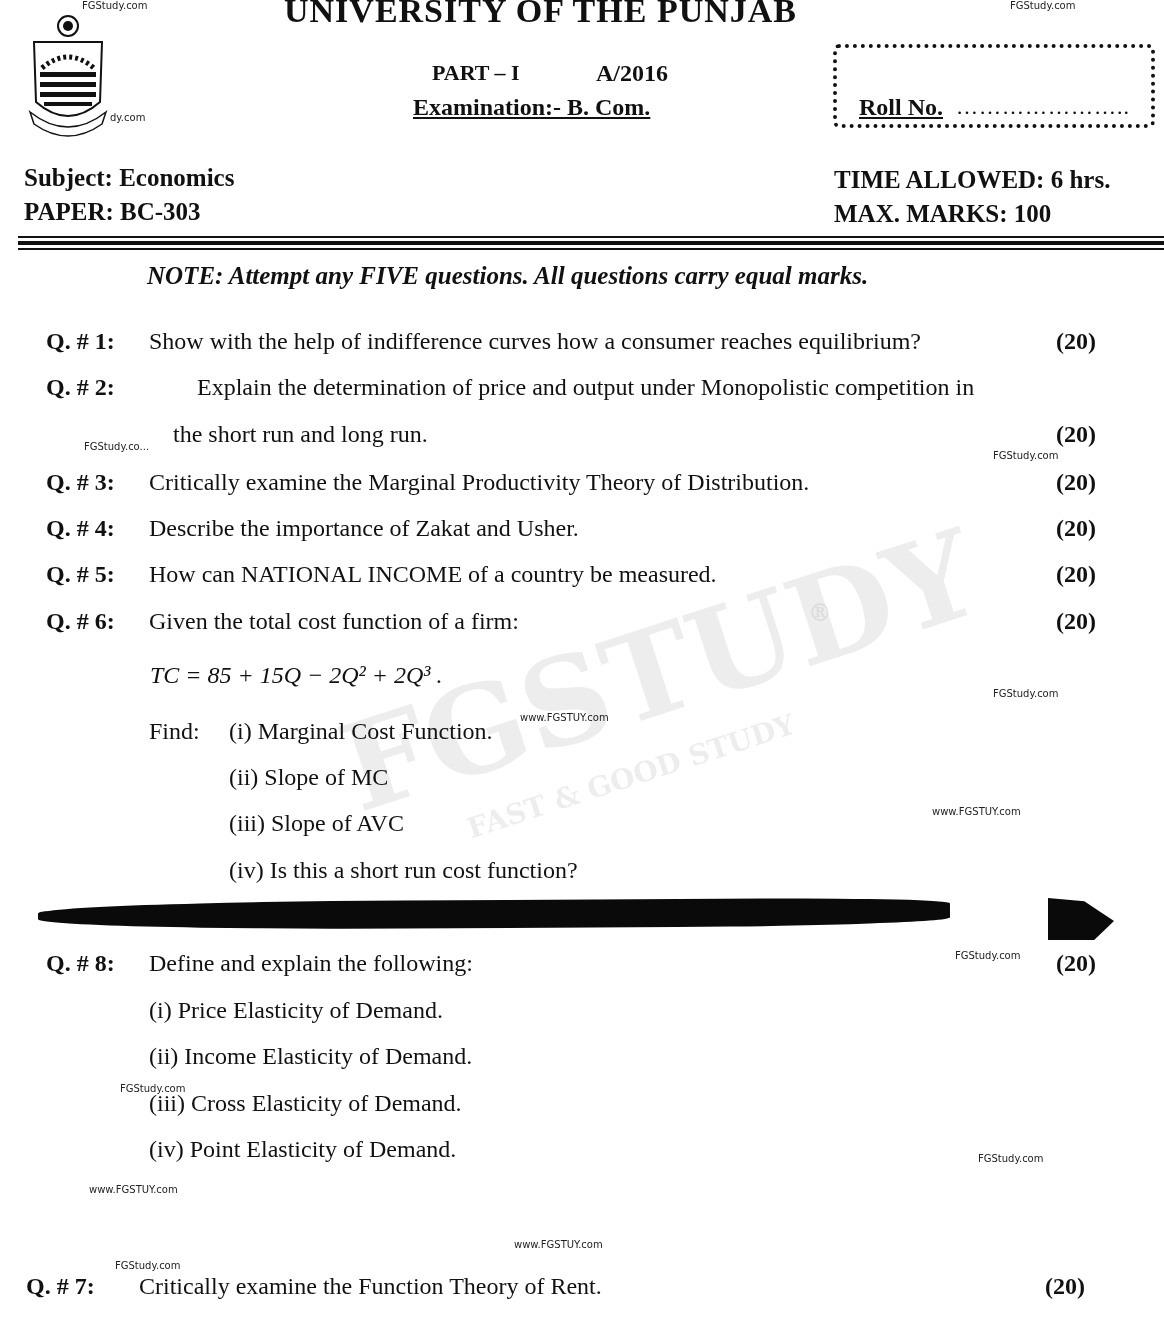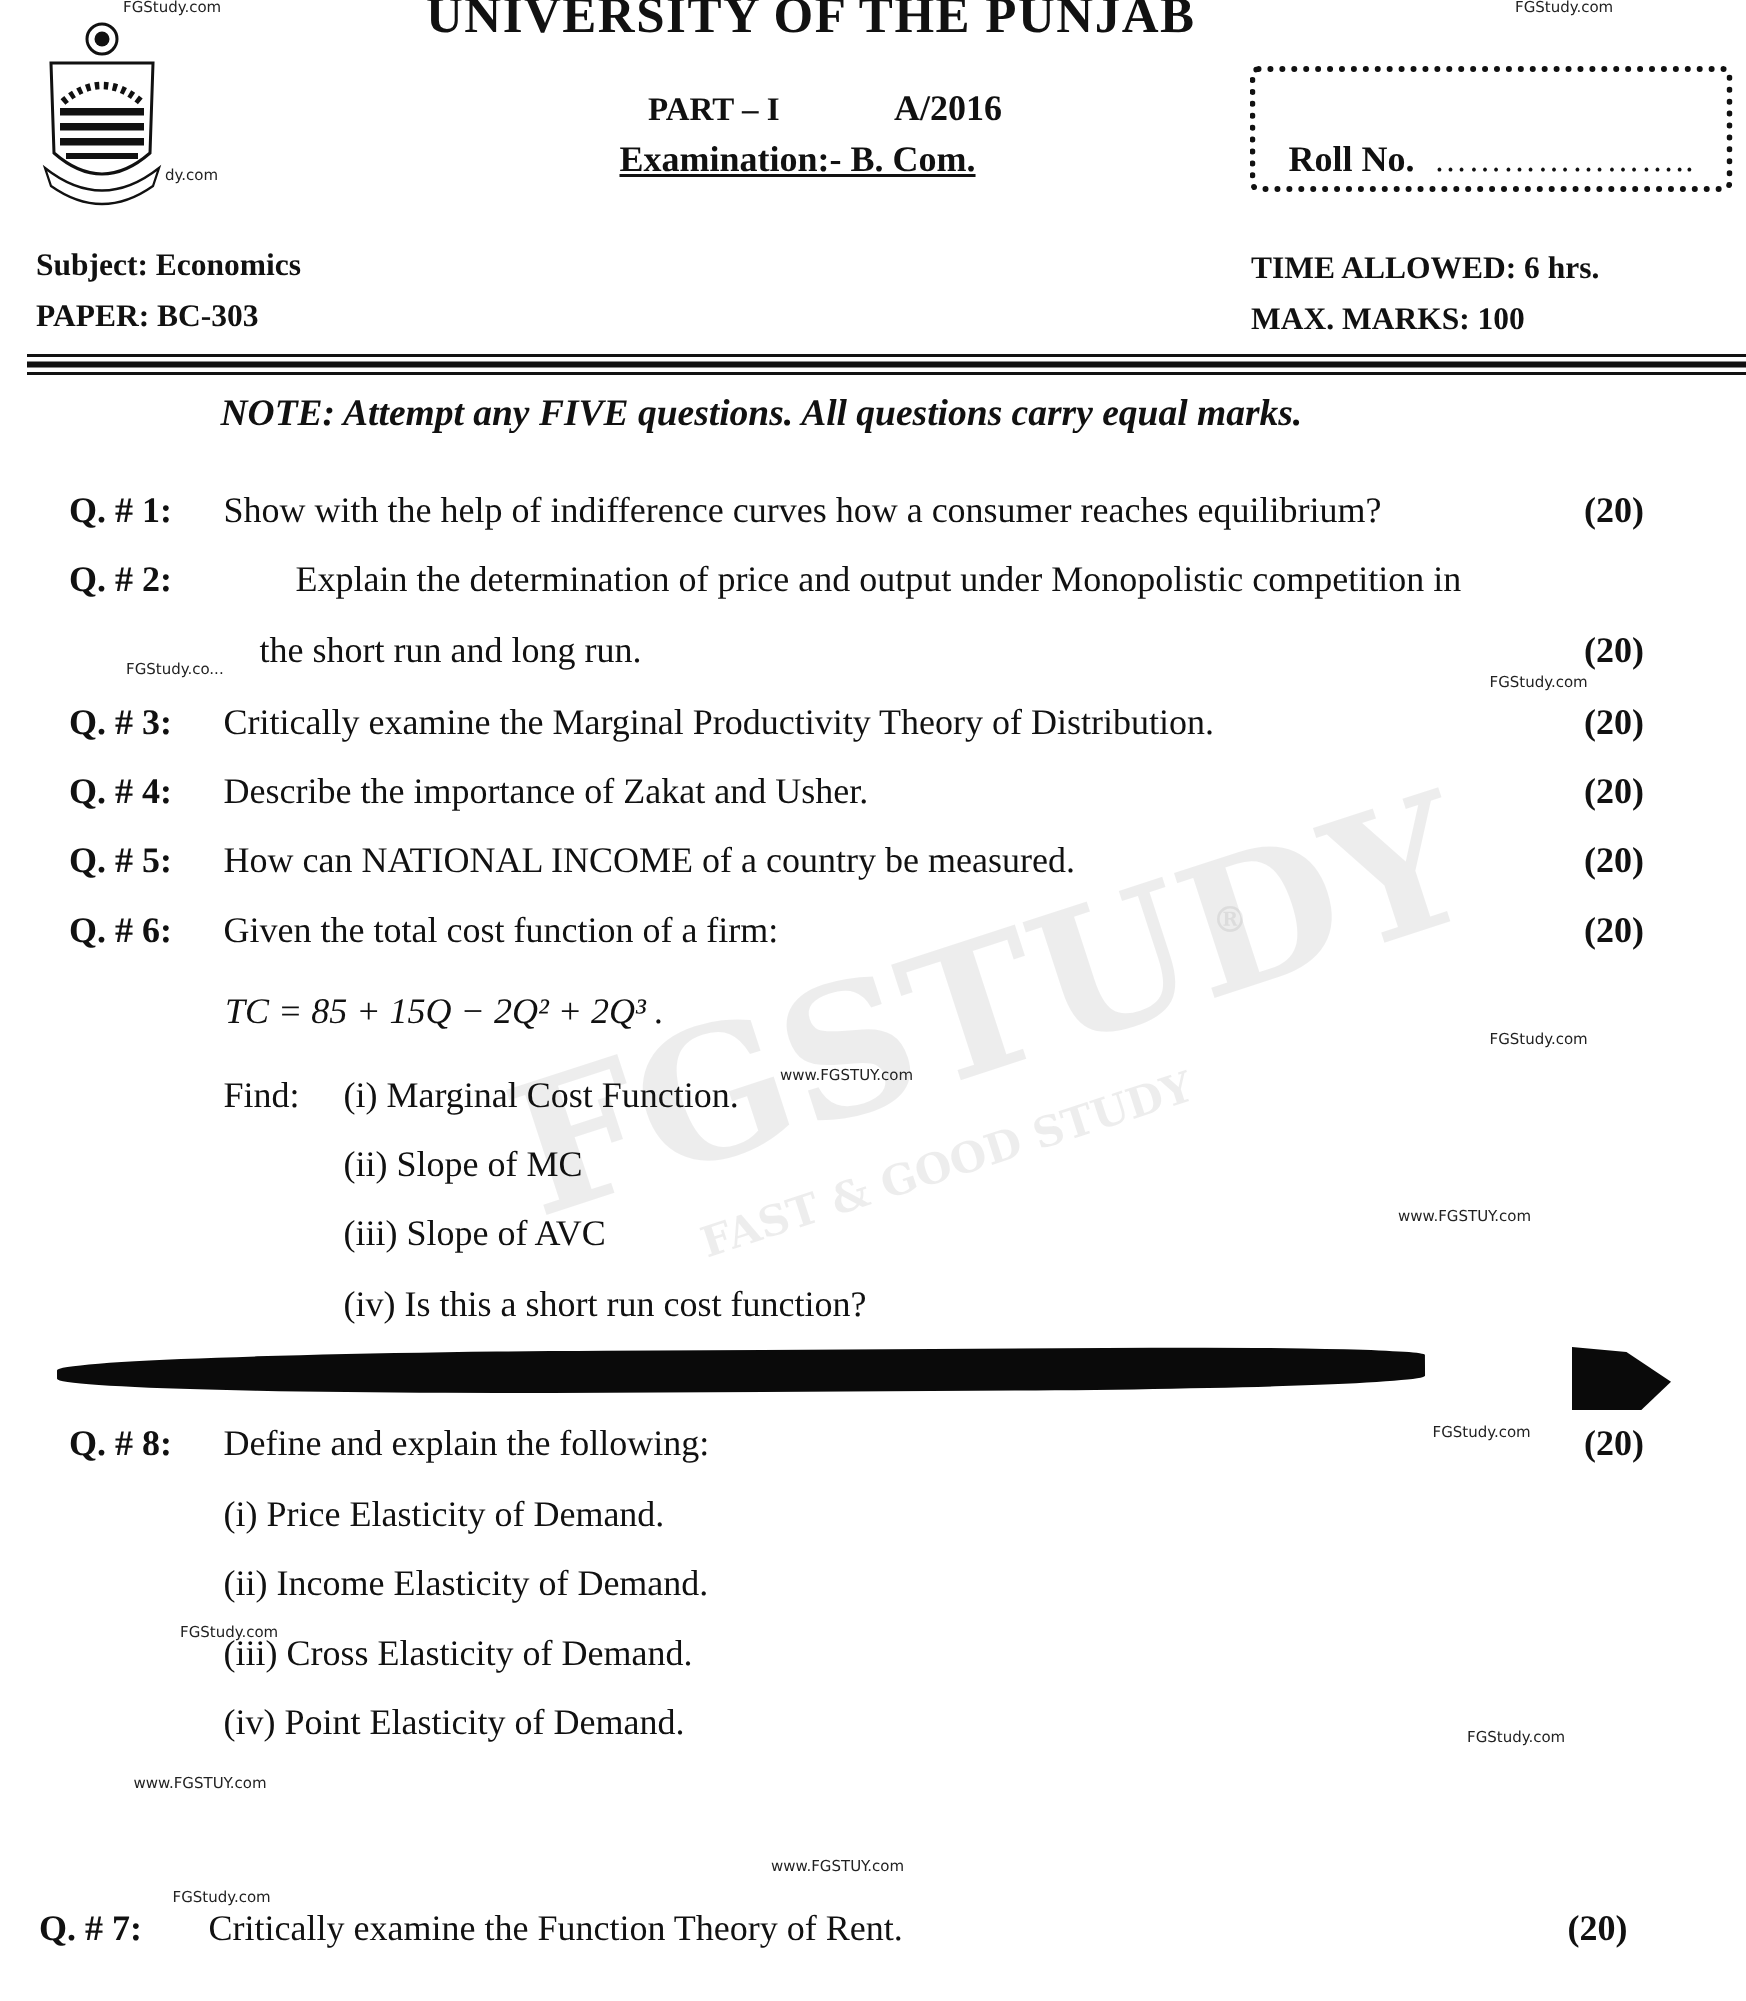--- a/index.html
+++ b/index.html
@@ -4,23 +4,23 @@
   <style>
     html, body { margin:0; padding:0; background:#ffffff; }
     body { width:1164px; height:1334px; position:relative; overflow:hidden; font-family:"Liberation Serif", "DejaVu Serif", serif; color:#111; }
     .abs { position:absolute; white-space:nowrap; }
     .wm { position:absolute; font-family:"DejaVu Sans", "Liberation Sans", sans-serif; font-size:10px; color:#222; white-space:nowrap; }
     .uni-title { left:284px; top:-8px; font-size:34px; font-weight:bold; letter-spacing:1px; }
     .part { left:432px; top:60px; font-size:22px; font-weight:bold; }
     .year { left:596px; top:60px; font-size:24px; font-weight:bold; }
     .exam { left:413px; top:94px; font-size:24px; font-weight:bold; text-decoration:underline; }
     .rollbox { position:absolute; left:833px; top:44px; width:322px; height:84px; border:4px dotted #111; border-radius:6px; box-sizing:border-box; }
-    .roll { left:859px; top:94px; font-size:24px; font-weight:bold; }
+    .roll { left:859px; top:94px; font-size:24px; font-weight:bold;text-decoration:underline; }
     .rolldots { left:956px; top:94px; font-size:22px; letter-spacing:1px; }
-    .meta { font-size:21px; font-weight:bold; }
+    .meta { font-size:25px; font-weight:bold; }
     .rule { position:absolute; left:18px; width:1146px; background:#111; }
     .note { left:147px; top:262px; font-size:25px; font-weight:bold; font-style:italic; }
     .qnum { font-size:24px; font-weight:bold; }
     .qtext { font-size:24px; }
     .marks { font-size:24px; font-weight:bold; }
     .sub { font-size:24px; }
     .logo { position:absolute; left:28px; top:12px; width:80px; height:132px; }
     .scribble { position:absolute; left:38px; top:900px; width:912px; height:28px; background:#0a0a0a; border-radius:40% 20% 30% 40%; transform:rotate(-0.3deg); }
     .blob { position:absolute; left:1048px; top:898px; width:66px; height:42px; background:#0a0a0a; clip-path:polygon(0 0, 55% 8%, 100% 55%, 70% 100%, 0 100%); }
     .bgwm { position:absolute; color:rgba(0,0,0,0.07); font-weight:bold; white-space:nowrap; font-family:"DejaVu Serif", serif; }

